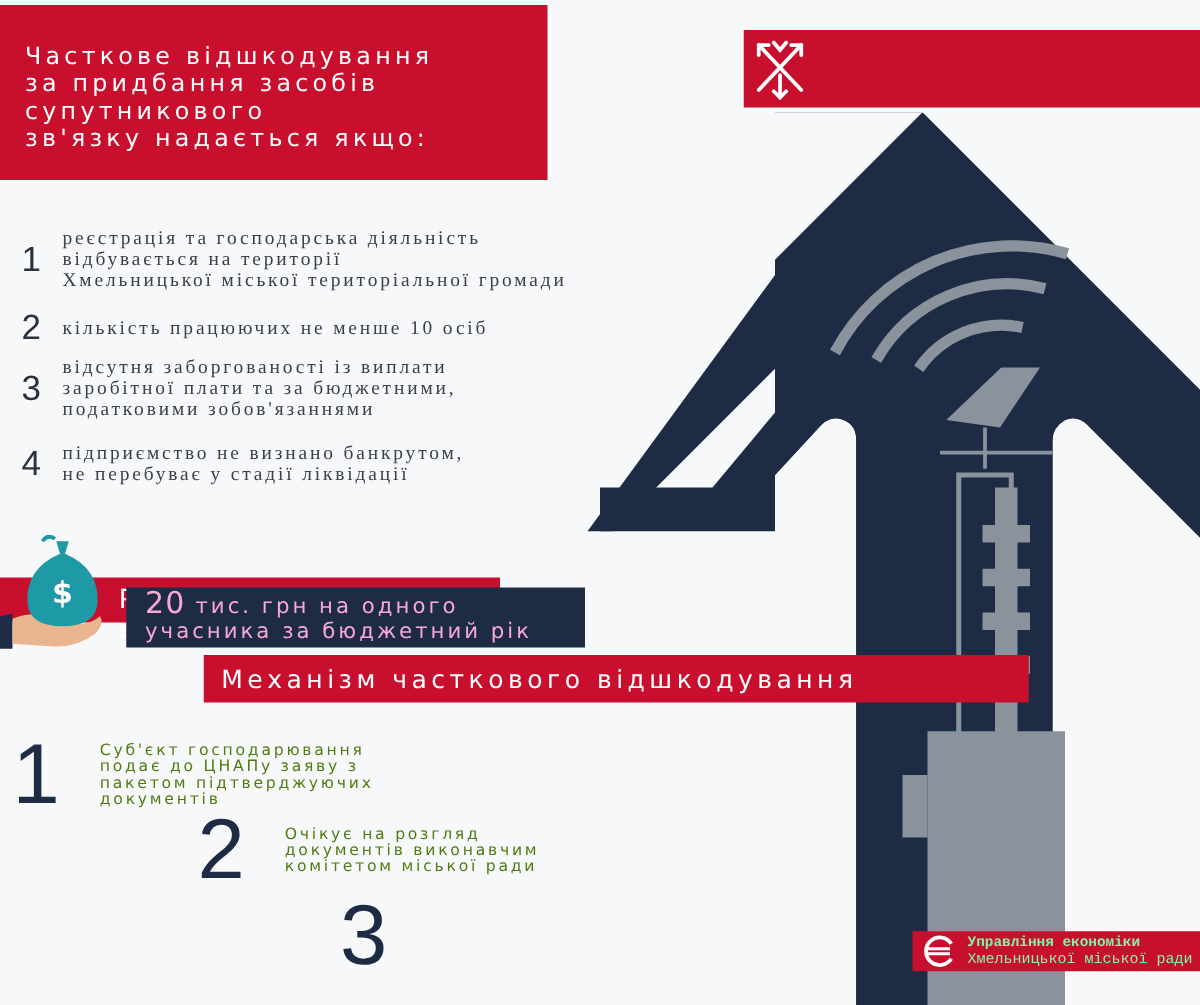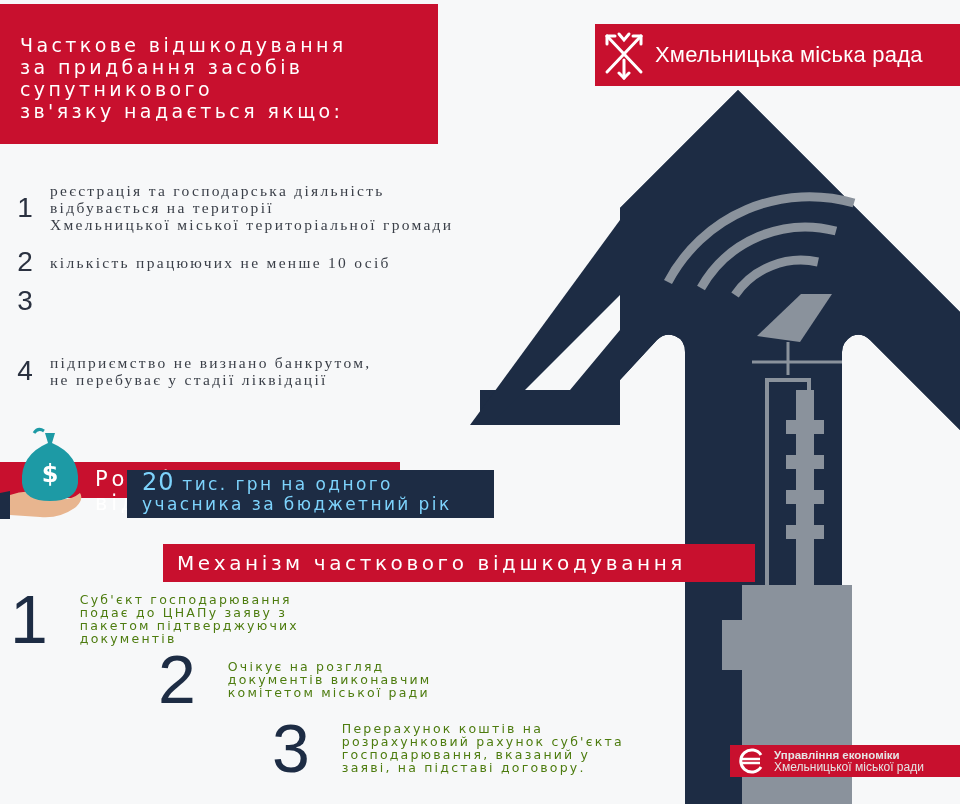--- a/index.html
+++ b/index.html
@@ -4,21 +4,21 @@
 <style>
   html, body { margin: 0; padding: 0; }
   body {
     width: 960px; height: 804px; position: relative; overflow: hidden;
     background: #f7f8f9;
     font-family: "DejaVu Sans", sans-serif;
     color: #2a3140;
   }
   .abs { position: absolute; }
   .red { background: #c8102e; color: #fff; }
-  .navy { background: #1d2c44; color: #7dd3fc; margin-left: 26px; }
+  .navy { background: #1d2c44; color: #f9a8d4; }
 
   
   #arrow-art { left: 470px; top: 90px; width: 490px; height: 714px; }
 
   
   #title-box { left: 0; top: 4px; width: 438px; height: 140px; }
   #title-box .t {
     position: absolute; left: 20px; top: 30px;
     font-size: 19px; line-height: 22px; letter-spacing: 3.4px;
     white-space: pre-line; color: #fff;
@@ -36,31 +36,31 @@
 
   
   #comp-title { left: 0; top: 430px; width: 400px; height: 36px; margin-top: 32px; }
   #comp-title .t { position: absolute; left: 95px; top: 5px; font-size: 21px; letter-spacing: 3.8px; }
   #comp-amount { left: 101px; top: 470px; width: 367px; height: 48px; }
   #comp-amount .t { position: absolute; left: 15px; top: 2px; font-size: 17px; line-height: 20px; letter-spacing: 2.4px; white-space: pre-line; }
   #comp-amount .big { font-size: 24px; letter-spacing: 1px; }
   #money-icon { left: 0; top: 425px; width: 100px; height: 100px; }
 
   
-  #mech-title { left: 163px; top: 524px; width: 592px; height: 38px; margin-top: 20px; }
+  #mech-title { left: 163px; top: 524px; width: 660px; height: 38px; }
   #mech-title .t { position: absolute; left: 14px; top: 7px; font-size: 20px; letter-spacing: 3.6px; }
 
   .step { position: absolute; display: flex; align-items: center; }
   .step .num { font-family: "Liberation Sans", sans-serif; font-size: 68px; color: #1d2c44; font-weight: 300; line-height: 1; }
   .step .txt { font-size: 12.5px; line-height: 13px; letter-spacing: 2.2px; white-space: pre-line; color: #4d7c0f; margin-left: 32px; }
 
   
   #econ-logo { left: 730px; top: 745px; width: 230px; height: 32px; display: flex; align-items: center; }
   #econ-logo .e { width: 28px; height: 28px; margin-left: 8px; }
-  #econ-logo .lines { margin-left: 8px; font-family: Liberation Sans, sans-serif; color: #e5e5e5; }
+  #econ-logo .lines { margin-left: 8px; font-family: Liberation Mono, monospace; color: #86efac; }
   #econ-logo .l1 { font-size: 11.5px; font-weight: bold; line-height: 12px; }
   #econ-logo .l2 { font-size: 12px; line-height: 12px; }
 </style>
 </head>
 <body>
 
 <svg id="arrow-art" class="abs" viewBox="0 0 490 714">
 
   <path d="M268 0 L490 222 L490 340 L400 250 Q392 242 382 246 Q372 252 372 262 L372 714 L215 714 L215 262 Q215 250 205 246 Q195 242 187 250 L150 290 L150 0 Z" fill="#1d2c44"></path>
   <path d="M268 0 L150 118 L0 118 L0 0 Z" fill="#f7f8f9"></path>
@@ -100,35 +100,37 @@
         <path d="M40 6 L6 42"></path>
       <path d="M6 6 L6 14"></path>
         <path d="M6 6 L14 6"></path>
       <path d="M40 6 L40 14"></path>
         <path d="M40 6 L32 6"></path>
       <path d="M23 30 L23 48"></path>
         <path d="M18 43 L23 48 L28 43"></path>
       <path d="M18 4 L23 10 L28 4"></path>
     </g>
   </svg>
-  <span class="name">Хмельницька міська рада</span>
 </div>
 
 <div class="cond" style="top:182px;">
   <span class="num">1</span>
   <span class="txt">реєстрація та господарська діяльність
 відбувається на території
 Хмельницької міської територіальної громади</span>
 </div>
 <div class="cond" style="top:246px;">
   <span class="num">2</span>
   <span class="txt">кількість працюючих не менше 10 осіб</span>
 </div>
 <div class="cond" style="top:285px;">
   <span class="num">3</span>
+  <span class="txt">відсутня заборгованості із виплати
+заробітної плати та за бюджетними,
+податковими зобов'язаннями</span>
 </div>
 <div class="cond" style="top:354px;">
   <span class="num">4</span>
   <span class="txt">підприємство не визнано банкрутом,
 не перебуває у стадії ліквідації</span>
 </div>
 
 <div id="comp-title" class="abs red">
   <span class="t">Розмір відшкодування</span>
 </div>
@@ -156,24 +158,20 @@
 документів</span>
 </div>
 <div class="step" style="left:158px; top:645px;">
   <span class="num">2</span>
   <span class="txt">Очікує на розгляд
 документів виконавчим
 комітетом міської ради</span>
 </div>
 <div class="step" style="left:272px; top:714px;">
   <span class="num">3</span>
-  <span class="txt">Перерахунок коштів на
-розрахунковий рахунок суб'єкта
-господарювання, вказаний у
-заяві, на підставі договору.</span>
 </div>
 
 <div id="econ-logo" class="abs red">
   <svg class="e" viewBox="0 0 28 28">
     <path d="M23 8 A11 11 0 1 0 23 20" stroke="#fff" stroke-width="3" fill="none"></path>
     <path d="M4 12 L22 12 M4 16 L22 16" stroke="#fff" stroke-width="2.5"></path>
   </svg>
   <div class="lines">
     <div class="l1">Управління економіки</div>
     <div class="l2">Хмельницької міської ради</div>

